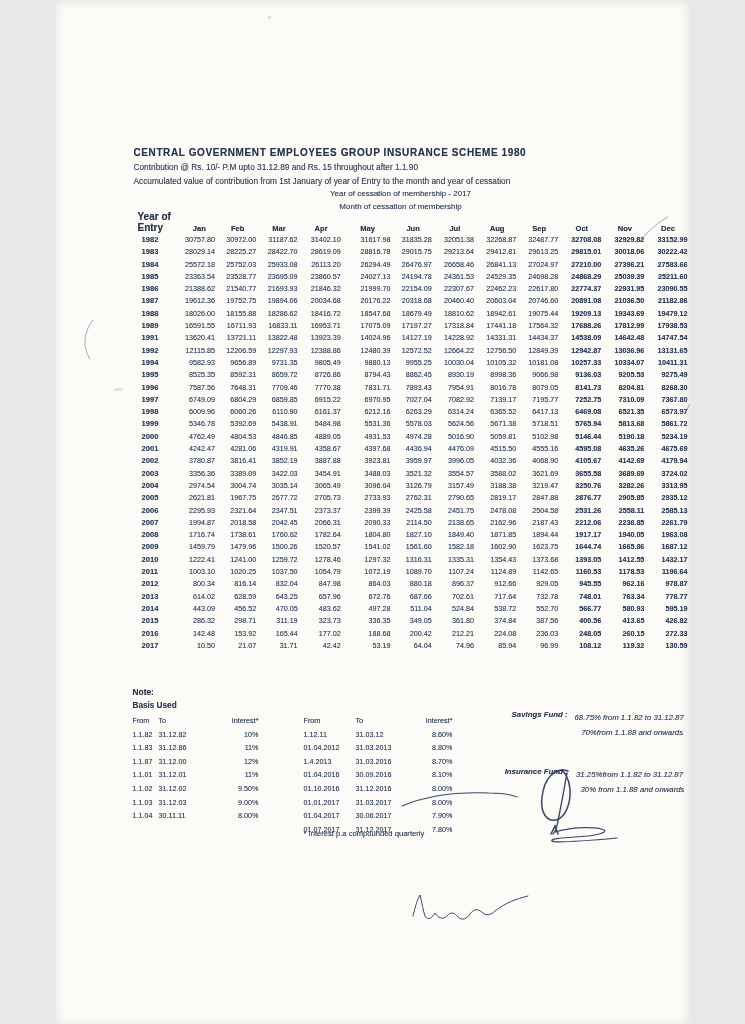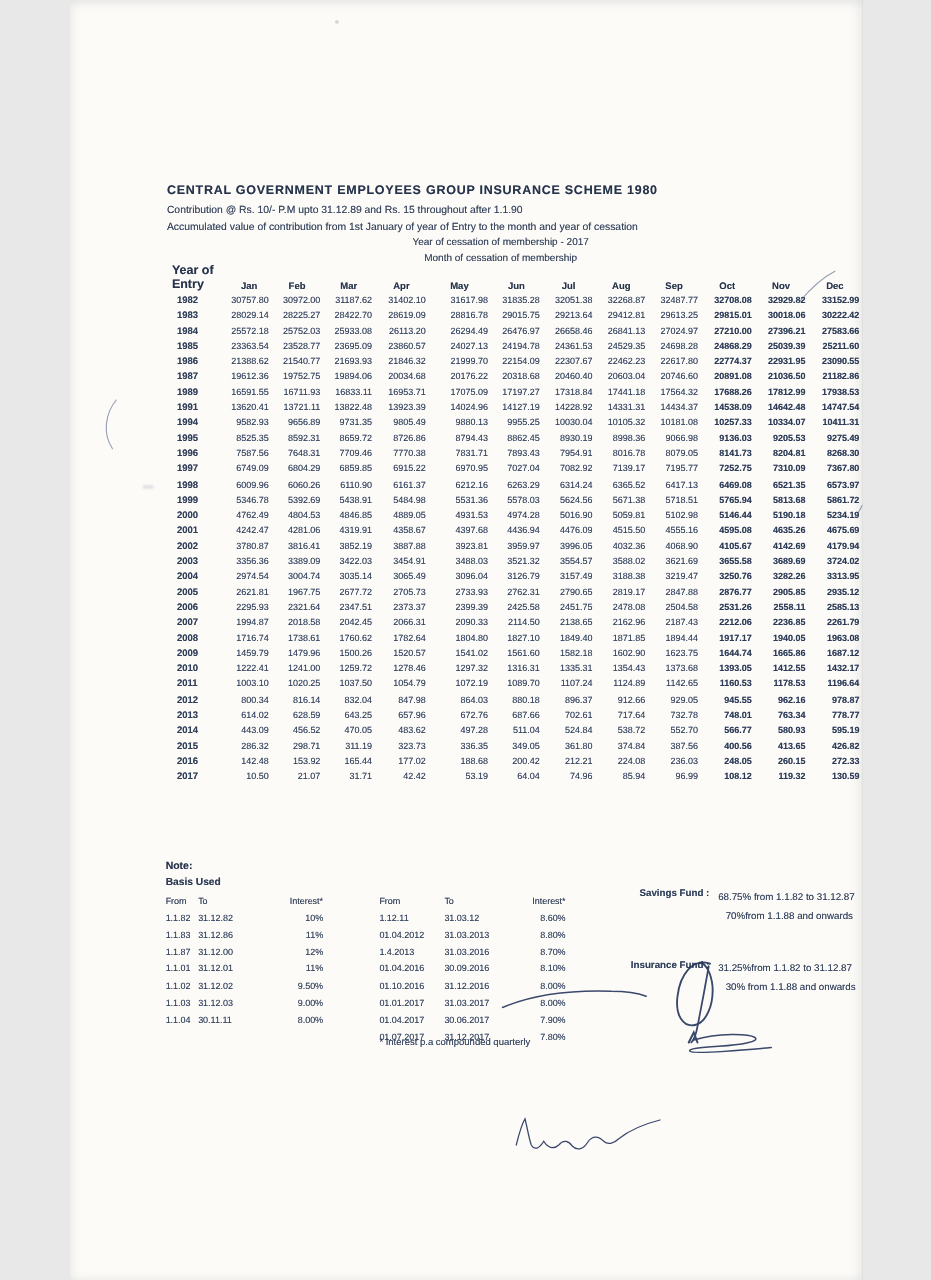--- a/index.html
+++ b/index.html
@@ -32,23 +32,23 @@
   .note-title{left:77px;top:687px;font-size:8.4px;font-weight:bold;color:#26334a;}
   .basis-used{left:77px;top:701px;font-size:8.2px;font-weight:bold;color:#2c3a54;}
   table.note{border-collapse:collapse;table-layout:fixed;}
   table.note th,table.note td{padding:0;font-size:7.2px;line-height:13.6px;white-space:nowrap;text-align:left;font-weight:normal;color:#33425f;}
   table.note th{color:#2c3a54;}
   table.note th:nth-child(3),table.note td:nth-child(3){text-align:right;}
   #note-left{left:77px;top:714px;}
   #note-right{left:248px;top:714px;}
   .footnote{left:248px;top:829px;font-size:7.6px;color:#33425f;}
   
-  .fund{left:412px;display:flex;font-size:7.8px;color:#2f3e5a;}
+  .fund{left:412px;display:flex;font-size:7.8px;color:#2f3e5a;font-style:italic;}
   .fund .fund-label{width:100px;text-align:right;font-weight:600;}
-  .fund .fund-lines{margin-left:7px;}
+  .fund .fund-lines{margin-left:7px;text-align:center;}
   .fund .fund-lines div{line-height:15px;}
   .fund .fund-lines .l2{padding-left:6px;}
   #savings-fund{top:710px;}
   #insurance-fund{top:746px;margin-top:21px;}
   
   #ink{position:absolute;left:0;top:0;pointer-events:none;}
   
   .smudge{position:absolute;background:rgba(72,86,110,.32);filter:blur(.7px);border-radius:2px;}
   .dot{position:absolute;background:rgba(90,100,120,.25);border-radius:50%;filter:blur(.5px);}
 </style>
@@ -188,20 +188,35 @@
           <td>20176.22</td>
           <td>20318.68</td>
           <td>20460.40</td>
           <td>20603.04</td>
           <td>20746.60</td>
           <td>20891.08</td>
           <td>21036.50</td>
           <td>21182.86</td>
         </tr>
         <tr>
+          <th>1988</th>
+          <td>18026.00</td>
+          <td>18155.88</td>
+          <td>18286.62</td>
+          <td>18416.72</td>
+          <td>18547.68</td>
+          <td>18679.49</td>
+          <td>18810.62</td>
+          <td>18942.61</td>
+          <td>19075.44</td>
+          <td>19209.13</td>
+          <td>19343.69</td>
+          <td>19479.12</td>
+        </tr>
+        <tr>
           <th>1989</th>
           <td>16591.55</td>
           <td>16711.93</td>
           <td>16833.11</td>
           <td>16953.71</td>
           <td>17075.09</td>
           <td>17197.27</td>
           <td>17318.84</td>
           <td>17441.18</td>
           <td>17564.32</td>
@@ -216,20 +231,35 @@
           <td>13822.48</td>
           <td>13923.39</td>
           <td>14024.96</td>
           <td>14127.19</td>
           <td>14228.92</td>
           <td>14331.31</td>
           <td>14434.37</td>
           <td>14538.09</td>
           <td>14642.48</td>
           <td>14747.54</td>
+        </tr>
+        <tr>
+          <th>1992</th>
+          <td>12115.85</td>
+          <td>12206.59</td>
+          <td>12297.93</td>
+          <td>12388.86</td>
+          <td>12480.39</td>
+          <td>12572.52</td>
+          <td>12664.22</td>
+          <td>12756.50</td>
+          <td>12849.39</td>
+          <td>12942.87</td>
+          <td>13036.96</td>
+          <td>13131.65</td>
         </tr>
         <tr>
           <th>1994</th>
           <td>9582.93</td>
           <td>9656.89</td>
           <td>9731.35</td>
           <td>9805.49</td>
           <td>9880.13</td>
           <td>9955.25</td>
           <td>10030.04</td>

